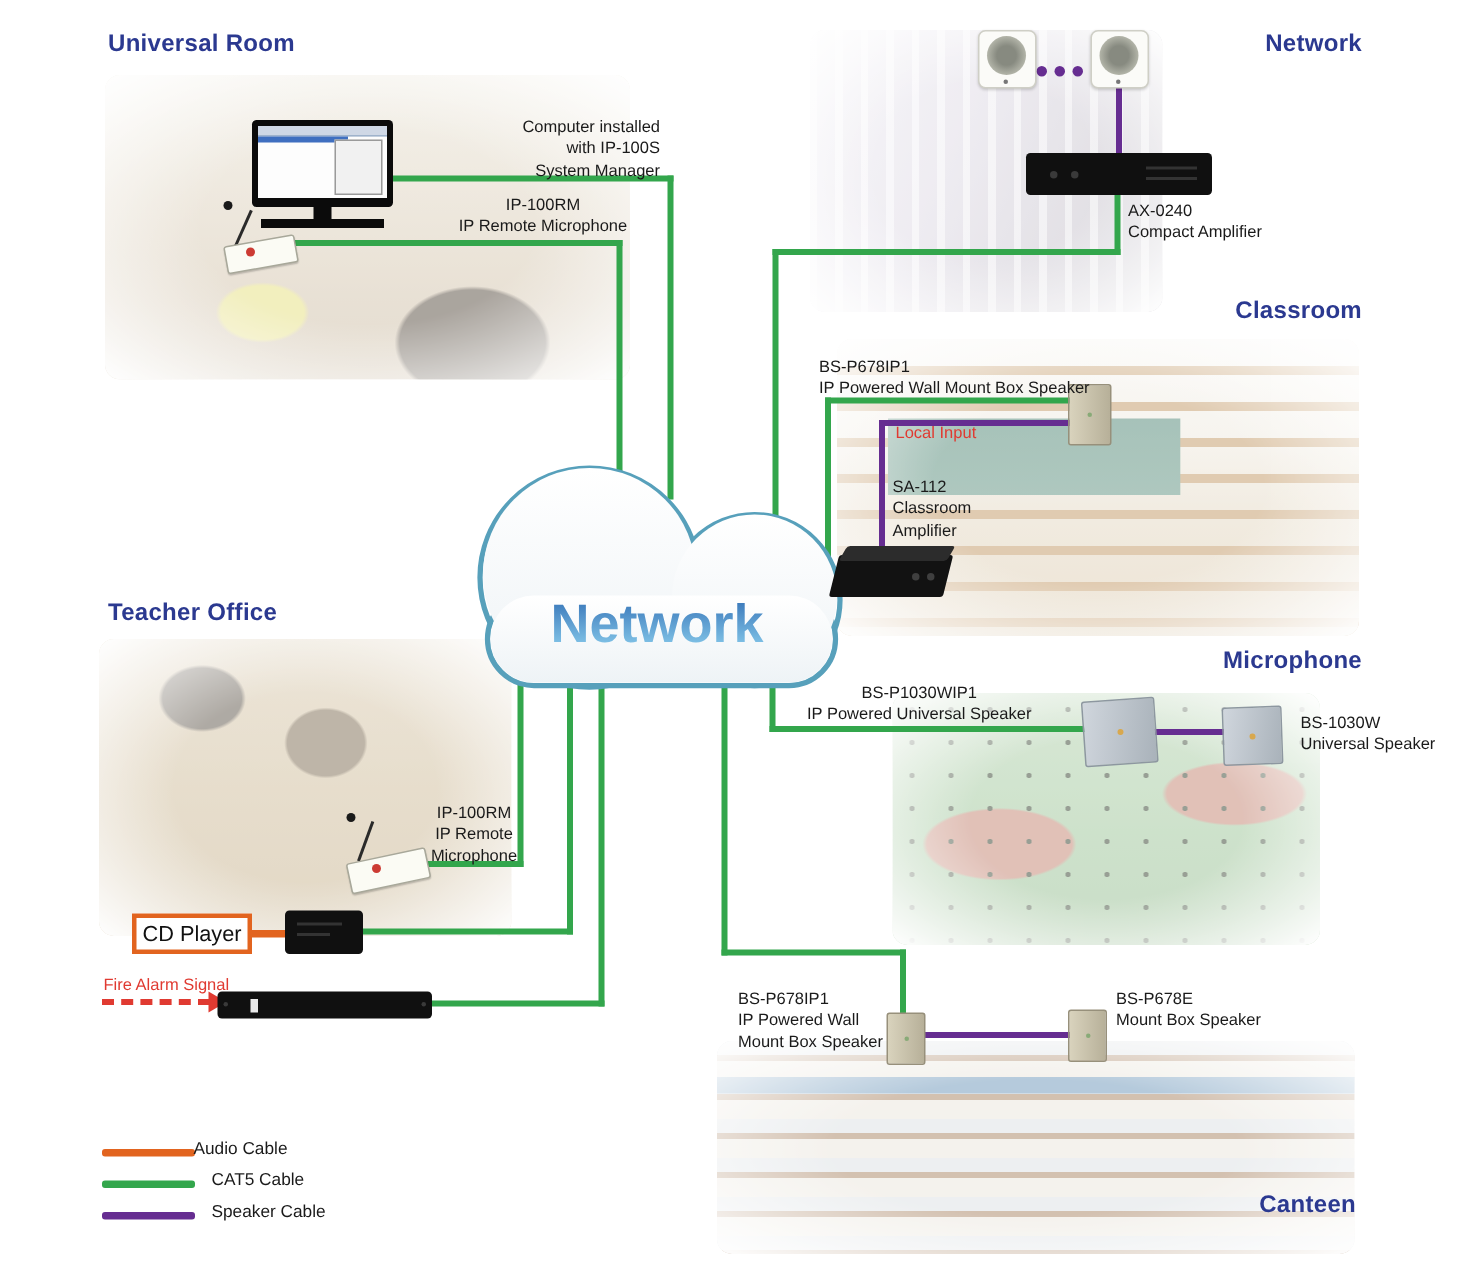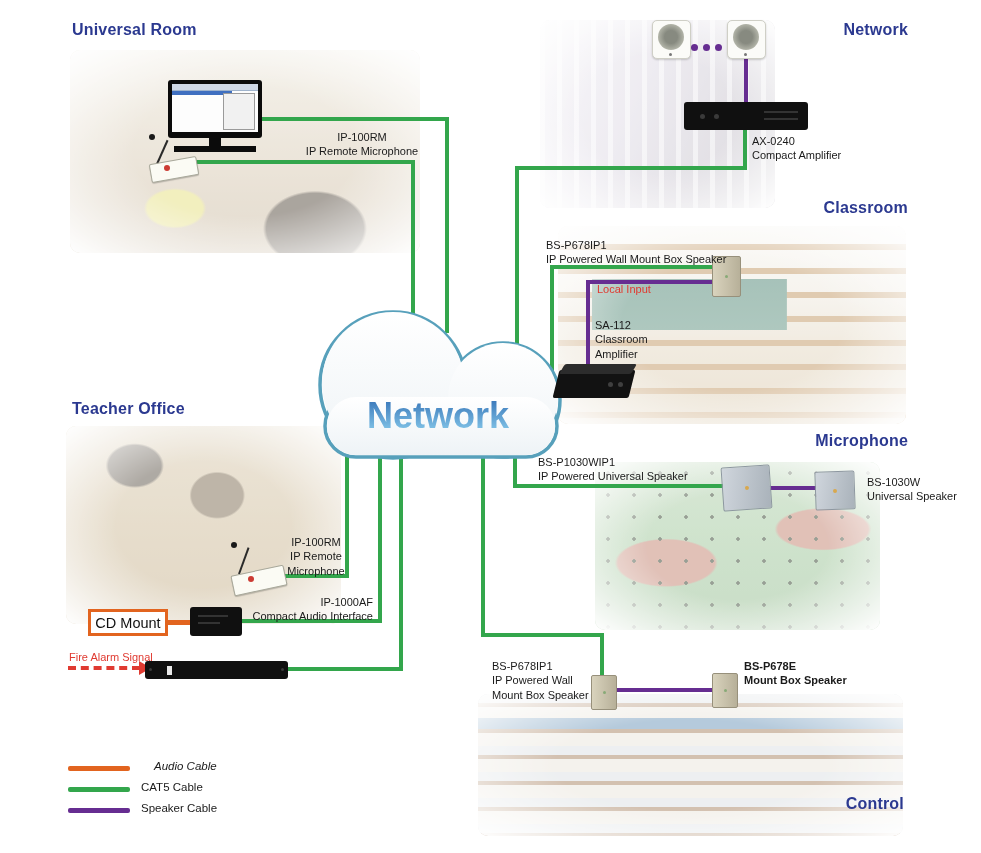--- a/index.html
+++ b/index.html
@@ -212,21 +212,21 @@
     <div class="knob" style="left:62px;top:18px;background:#3f3f3f;"></div>
   </div>
 
   <div class="dev mic" style="left:222px;top:540px;width:60px;height:50px;">
     <div class="stem" style="left:16px;top:6px;height:28px;transform:rotate(20deg);"></div>
     <div class="tip" style="left:9px;top:2px;"></div>
     <div class="pad" style="left:10px;top:30px;width:52px;height:19px;transform:rotate(-12deg);"></div>
     <div class="btn" style="left:26px;top:36px;"></div>
   </div>
 
-  <div id="cd-box">CD Mount</div>
+  <div id="cd-box">CD Player</div>
   <div class="dev blackbox" style="left:190px;top:607px;width:52px;height:29px;">
     <div class="slot" style="left:8px;top:8px;width:30px;"></div>
     <div class="slot" style="left:8px;top:15px;width:22px;"></div>
   </div>
 
   <div class="dev blackbox" style="left:145px;top:661px;width:143px;height:18px;">
     <div class="abs" style="left:22px;top:5px;width:5px;height:9px;background:#e9e9e9;"></div>
     <div class="knob" style="left:4px;top:7px;width:3px;height:3px;"></div>
     <div class="knob" style="right:4px;top:7px;width:3px;height:3px;"></div>
   </div>
@@ -243,51 +243,52 @@
     </div>
   <div class="dev wallspk" style="left:712px;top:673px;width:24px;height:33px;">
       <i></i>
     </div>
 
   <div class="title" style="left:72px;top:21px;">Universal Room</div>
   <div class="title" style="right:73px;top:21px;">Network</div>
   <div class="title" style="right:73px;top:199px;">Classroom</div>
   <div class="title" style="left:72px;top:400px;">Teacher Office</div>
   <div class="title" style="right:73px;top:432px;">Microphone</div>
-  <div class="title" style="right:77px;top:795px;z-index:1;">Control</div>
-
+  <div class="title" style="right:77px;top:795px;z-index:1;">Canteen</div>
+
+  <div class="lbl r" style="right:541px;top:78px;">Computer installed
+with IP-100S
+System Manager</div>
   <div class="lbl c" style="left:303px;top:130px;width:118px;">IP-100RM
 IP Remote Microphone</div>
   <div class="lbl" style="left:752px;top:134px;">AX-0240
 Compact Amplifier</div>
   <div class="lbl" style="left:546px;top:238px;">BS-P678IP1
 IP Powered Wall Mount Box Speaker</div>
   <div class="lbl red" style="left:597px;top:282px;">Local Input</div>
   <div class="lbl" style="left:595px;top:318px;">SA-112
 Classroom
 Amplifier</div>
   <div class="lbl c" style="left:283px;top:535px;width:66px;">IP-100RM
 IP Remote
 Microphone</div>
-  <div class="lbl r" style="right:608px;top:595px;">IP-1000AF
-Compact Audio Interface</div>
   <div class="lbl red" style="left:69px;top:650px;">Fire Alarm Signal</div>
-  <div class="lbl" style="left:538px;top:455px;">BS-P1030WIP1
+  <div class="lbl" style="left:538px;top:455px;text-align:center;">BS-P1030WIP1
 IP Powered Universal Speaker</div>
   <div class="lbl" style="left:867px;top:475px;">BS-1030W
 Universal Speaker</div>
   <div class="lbl" style="left:492px;top:659px;">BS-P678IP1
 IP Powered Wall
 Mount Box Speaker</div>
-  <div class="lbl" style="left:744px;top:659px;font-weight:bold;">BS-P678E
+  <div class="lbl" style="left:744px;top:659px;">BS-P678E
 Mount Box Speaker</div>
 
   <div>
     <div class="legend-swatch" style="left:68px;top:766px;background:var(--audio);"></div>
-    <div class="legend-label" style="left:154px;top:760px;font-style:italic;">Audio Cable</div>
+    <div class="legend-label" style="left:129px;top:760px;">Audio Cable</div>
     <div class="legend-swatch" style="left:68px;top:787px;background:var(--cat5);"></div>
     <div class="legend-label" style="left:141px;top:781px;">CAT5 Cable</div>
     <div class="legend-swatch" style="left:68px;top:808px;background:var(--speaker);"></div>
     <div class="legend-label" style="left:141px;top:802px;">Speaker Cable</div>
   </div>
 
 
 </div>
 
 </body></html>

